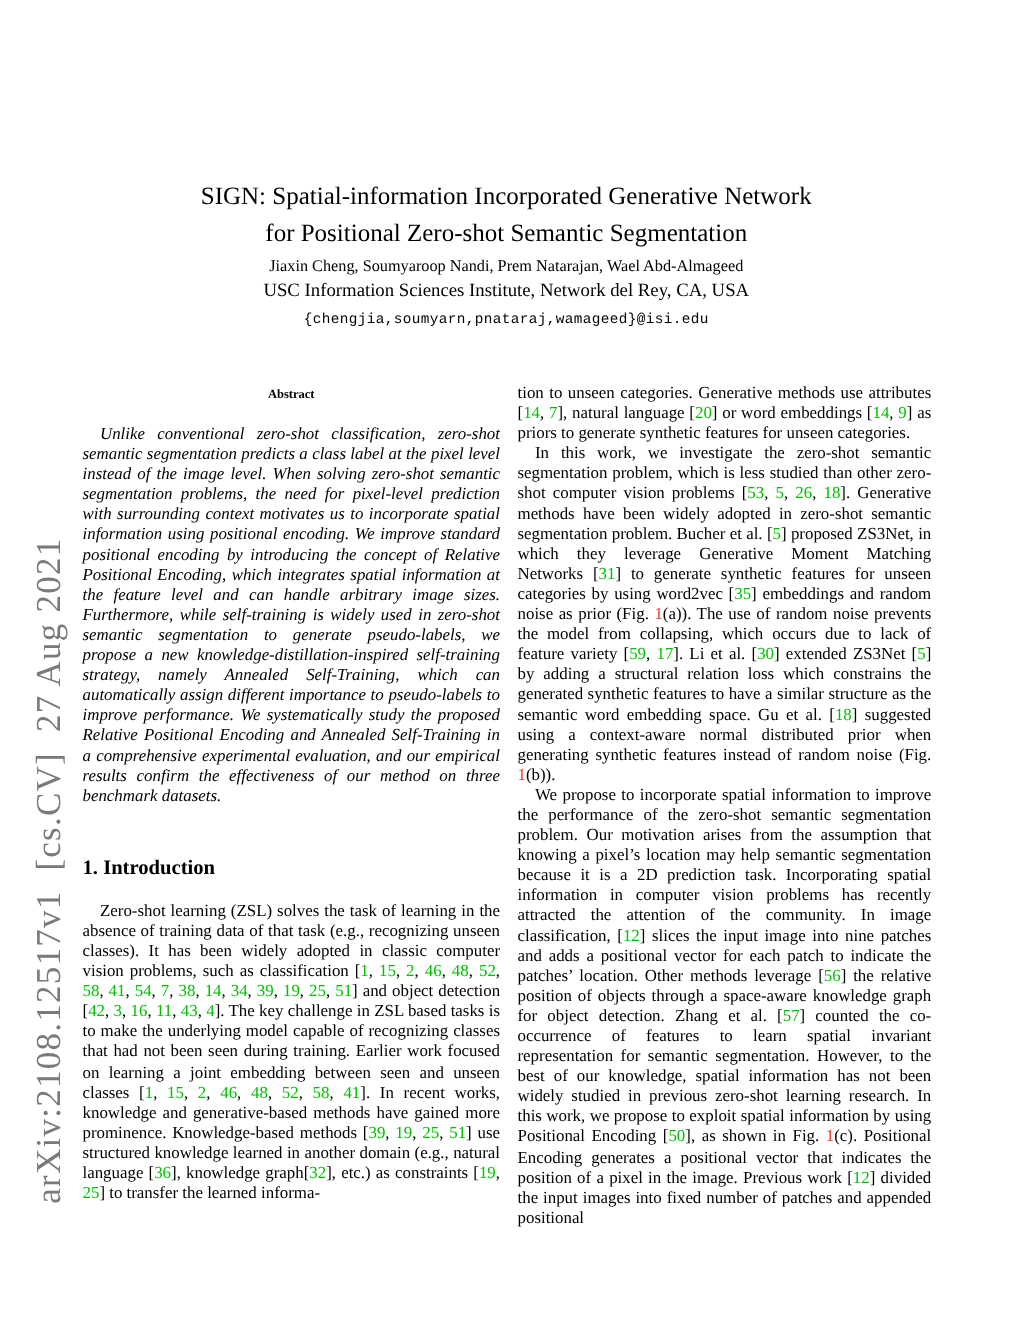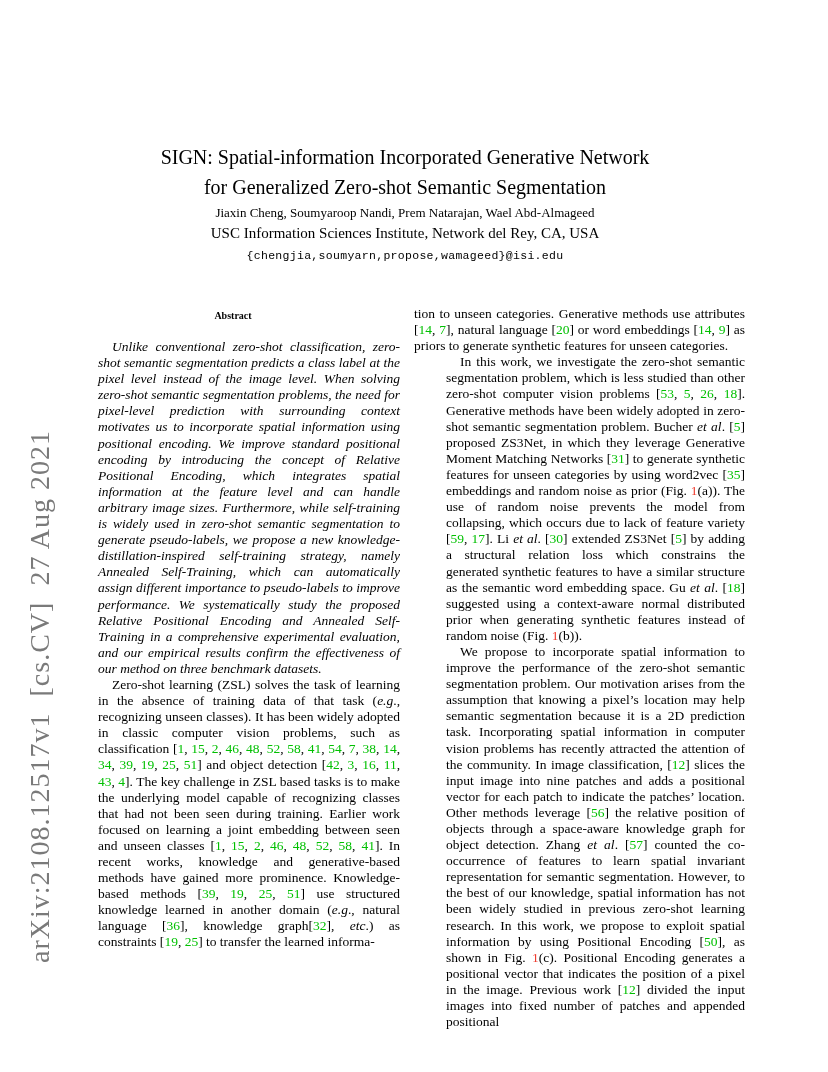--- a/index.html
+++ b/index.html
@@ -22,52 +22,53 @@
     font-family:"Liberation Mono","DejaVu Sans Mono",monospace;
     font-size:11.5px; line-height:19px; letter-spacing:0.3px; margin-top:2px;
   }
   .col {
     position:absolute; top:306px; text-align:justify;
     font-size:13.5px; line-height:16.1px;
   }
   .col-left  { left:66px;  width:334px; }
   .col-right { left:414px; width:331px; }
   p { margin:0; }
-  .indent { text-indent:14px;margin-left:32px; }
+  .indent { text-indent:14px; }
   .abs-heading {
     font-size:10px; font-weight:bold; text-align:center;
     margin:0 0 13px 0; line-height:20px;
   }
   .abs-body { font-style:italic; }
   .sec-heading {
     font-size:16.5px; font-weight:bold; text-align:left;
     margin:38px 0 16px 0; line-height:22px;
   }
   .cite   { color:var(--citation-green,#00c000); }
   .figref { color:var(--figure-red,#ee3b2e); }
-  .it     { font-style:italic; }
+  .it     { }
 </style>
 </head>
 <body>
 
 <div class="page">
 
   <div class="watermark">arXiv:2108.12517v1  [cs.CV]  27 Aug 2021</div>
 
   <header class="titleblock">
     <div class="title-line">SIGN: Spatial-information Incorporated Generative Network</div>
-    <div class="title-line">for Generalized Zero-shot Semantic Segmentation</div>
+    <div class="title-line">for Positional Zero-shot Semantic Segmentation</div>
     <div class="authors">Jiaxin Cheng, Soumyaroop Nandi, Prem Natarajan, Wael Abd-Almageed</div>
     <div class="affiliation">USC Information Sciences Institute, Network del Rey, CA, USA</div>
-    <div class="email">{chengjia,soumyarn,propose,wamageed}@isi.edu</div>
+    <div class="email">{chengjia,soumyarn,pnataraj,wamageed}@isi.edu</div>
   </header>
 
   <section class="col col-left">
     <h2 class="abs-heading">Abstract</h2>
     <p class="abs-body indent">Unlike conventional zero-shot classification, zero-shot semantic segmentation predicts a class label at the pixel level instead of the image level. When solving zero-shot semantic segmentation problems, the need for pixel-level prediction with surrounding context motivates us to incorporate spatial information using positional encoding. We improve standard positional encoding by introducing the concept of Relative Positional Encoding, which integrates spatial information at the feature level and can handle arbitrary image sizes. Furthermore, while self-training is widely used in zero-shot semantic segmentation to generate pseudo-labels, we propose a new knowledge-distillation-inspired self-training strategy, namely Annealed Self-Training, which can automatically assign different importance to pseudo-labels to improve performance. We systematically study the proposed Relative Positional Encoding and Annealed Self-Training in a comprehensive experimental evaluation, and our empirical results confirm the effectiveness of our method on three benchmark datasets.</p>
+    <h1 class="sec-heading">1. Introduction</h1>
     <p class="body indent">Zero-shot learning (ZSL) solves the task of learning in the absence of training data of that task (<span class="it">e.g</span>., recognizing unseen classes). It has been widely adopted in classic computer vision problems, such as classification [<span class="cite">1</span>, <span class="cite">15</span>, <span class="cite">2</span>, <span class="cite">46</span>, <span class="cite">48</span>, <span class="cite">52</span>, <span class="cite">58</span>, <span class="cite">41</span>, <span class="cite">54</span>, <span class="cite">7</span>, <span class="cite">38</span>, <span class="cite">14</span>, <span class="cite">34</span>, <span class="cite">39</span>, <span class="cite">19</span>, <span class="cite">25</span>, <span class="cite">51</span>] and object detection [<span class="cite">42</span>, <span class="cite">3</span>, <span class="cite">16</span>, <span class="cite">11</span>, <span class="cite">43</span>, <span class="cite">4</span>]. The key challenge in ZSL based tasks is to make the underlying model capable of recognizing classes that had not been seen during training. Earlier work focused on learning a joint embedding between seen and unseen classes [<span class="cite">1</span>, <span class="cite">15</span>, <span class="cite">2</span>, <span class="cite">46</span>, <span class="cite">48</span>, <span class="cite">52</span>, <span class="cite">58</span>, <span class="cite">41</span>]. In recent works, knowledge and generative-based methods have gained more prominence. Knowledge-based methods [<span class="cite">39</span>, <span class="cite">19</span>, <span class="cite">25</span>, <span class="cite">51</span>] use structured knowledge learned in another domain (<span class="it">e.g</span>., natural language [<span class="cite">36</span>], knowledge graph[<span class="cite">32</span>], <span class="it">etc</span>.) as constraints [<span class="cite">19</span>, <span class="cite">25</span>] to transfer the learned informa-</p>
   </section>
 
   <section class="col col-right">
     <p class="body">tion to unseen categories. Generative methods use attributes [<span class="cite">14</span>, <span class="cite">7</span>], natural language [<span class="cite">20</span>] or word embeddings [<span class="cite">14</span>, <span class="cite">9</span>] as priors to generate synthetic features for unseen categories.</p>
     <p class="body indent">In this work, we investigate the zero-shot semantic segmentation problem, which is less studied than other zero-shot computer vision problems [<span class="cite">53</span>, <span class="cite">5</span>, <span class="cite">26</span>, <span class="cite">18</span>]. Generative methods have been widely adopted in zero-shot semantic segmentation problem. Bucher <span class="it">et al</span>. [<span class="cite">5</span>] proposed ZS3Net, in which they leverage Generative Moment Matching Networks [<span class="cite">31</span>] to generate synthetic features for unseen categories by using word2vec [<span class="cite">35</span>] embeddings and random noise as prior (Fig. <span class="figref">1</span>(a)). The use of random noise prevents the model from collapsing, which occurs due to lack of feature variety [<span class="cite">59</span>, <span class="cite">17</span>]. Li <span class="it">et al</span>. [<span class="cite">30</span>] extended ZS3Net [<span class="cite">5</span>] by adding a structural relation loss which constrains the generated synthetic features to have a similar structure as the semantic word embedding space. Gu <span class="it">et al</span>. [<span class="cite">18</span>] suggested using a context-aware normal distributed prior when generating synthetic features instead of random noise (Fig. <span class="figref">1</span>(b)).</p>
     <p class="body indent">We propose to incorporate spatial information to improve the performance of the zero-shot semantic segmentation problem. Our motivation arises from the assumption that knowing a pixel’s location may help semantic segmentation because it is a 2D prediction task. Incorporating spatial information in computer vision problems has recently attracted the attention of the community. In image classification, [<span class="cite">12</span>] slices the input image into nine patches and adds a positional vector for each patch to indicate the patches’ location. Other methods leverage [<span class="cite">56</span>] the relative position of objects through a space-aware knowledge graph for object detection. Zhang <span class="it">et al</span>. [<span class="cite">57</span>] counted the co-occurrence of features to learn spatial invariant representation for semantic segmentation. However, to the best of our knowledge, spatial information has not been widely studied in previous zero-shot learning research. In this work, we propose to exploit spatial information by using Positional Encoding [<span class="cite">50</span>], as shown in Fig. <span class="figref">1</span>(c). Positional Encoding generates a positional vector that indicates the position of a pixel in the image. Previous work [<span class="cite">12</span>] divided the input images into fixed number of patches and appended positional</p>
   </section>
 
 </div>

